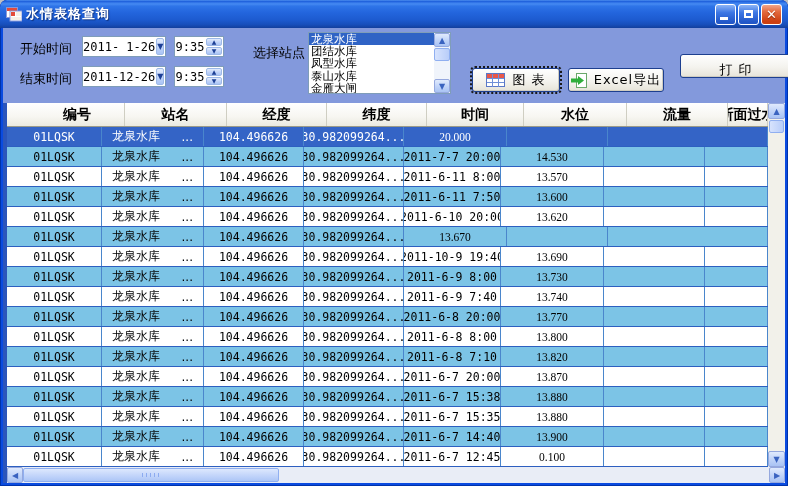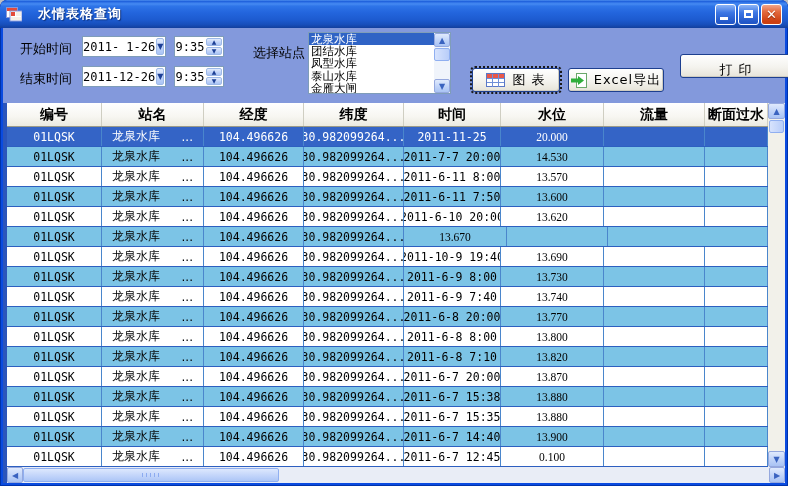--- a/index.html
+++ b/index.html
@@ -7,21 +7,21 @@
   body { font-family:"DejaVu Sans", sans-serif; }
 
   .window{ position:relative; width:788px; height:486px; background:#0a4be0;
     border-radius:7px 7px 0 0; overflow:hidden;
     box-shadow: inset 0 0 0 1px #0033aa; }
 
   
   .titlebar{ position:absolute; left:0; top:0; right:0; height:28px;
     background:linear-gradient(180deg,#5a9cf5 0%,#1b5cd9 4%,#2e71e6 8%,#468af2 14%,#2e74e8 22%,#2365dd 45%,#1d5bd0 70%,#174eba 88%,#123f9c 100%);
     border-radius:7px 7px 0 0; display:flex; align-items:center; padding:0 6px; }
-  .title-text{ color:#fff; font-weight:bold; font-size:13px; margin-left:16px;
+  .title-text{ color:#fff; font-weight:bold; font-size:13px; margin-left:4px;
     text-shadow:1px 1px 1px #10337e; letter-spacing:1px; }
   .tb-btns{ margin-left:auto; display:flex; gap:2px; }
   .tb-btn{ width:21px; height:21px; border-radius:3px; border:1px solid #fff;
     background:linear-gradient(180deg,#8cb4f6 0%,#3d77e4 40%,#2257c8 90%);
     display:flex; align-items:center; justify-content:center; position:relative; }
   .tb-btn.close{ background:linear-gradient(180deg,#f2a489 0%,#e36b3f 35%,#cc4012 85%); border-color:#fff; }
   .glyph-min{ position:absolute; left:4px; bottom:4px; width:8px; height:3px; background:#fff; }
   .glyph-max{ width:9px; height:8px; border:2px solid #fff; border-top-width:3px; }
   .glyph-close{ color:#fff; font-size:13px; font-weight:bold; line-height:1; text-shadow:0 1px 1px #8a2300; }
   .app-icon{ width:16px; height:15px; }
@@ -63,21 +63,21 @@
     display:flex; align-items:center; justify-content:center; gap:7px;
     font-size:13px; color:#000; box-shadow:inset -1px -1px 0 #cfccc0; }
   .btn.focused{ outline:2px dotted #1a1a1a; outline-offset:0; }
   .btn-label{ letter-spacing:1px; white-space:pre; }
 
   
   .grid{ position:absolute; left:0; right:0; top:75px; bottom:0; background:#fff;
     border-left:4px solid #2b55bb; }
   .thead{ position:absolute; left:0; right:17px; top:0; height:24px; display:flex;
     background:linear-gradient(180deg,#ffffff 0%,#f7f6f1 60%,#ebeae0 100%);
-    border-bottom:1px solid #9a9a89; }
+    border-bottom:1px solid #9a9a89;padding-left:23px; }
   .th{ font-size:14px; font-weight:bold; color:#000; display:flex; align-items:center;
     justify-content:center; border-right:1px solid #cfcec2; overflow:hidden; white-space:nowrap; }
   .tbody{ position:absolute; left:0; right:17px; top:24px; height:340px; overflow:hidden; background:#fff; }
   .trow{ display:flex; height:20px; border-bottom:1px solid #2d5fc0; background:#fff; }
   .trow.alt{ background:#7cc4e6; }
   .trow.sel{ background:#3464c6; color:#fff; }
   .cell{ font-family:"DejaVu Sans Mono", monospace; font-size:11.5px; color:inherit;
     display:flex; align-items:center; justify-content:center;
     border-right:1px solid #4a86cc; overflow:hidden; white-space:nowrap; }
   .trow:not(.sel) .cell{ color:#000; }
@@ -219,21 +219,20 @@
 
       <div class="tbody">
           <div class="trow sel">
             <div class="cell c0">01LQSK</div>
             <div class="cell c1 namecell">
               <span>龙泉水库</span>
               <span>...</span>
             </div>
             <div class="cell c2">104.496626</div>
             <div class="cell c3">30.982099264...</div>
-            <div class="cell c4">2011-11-25</div>
             <div class="cell c5">20.000</div>
             <div class="cell c6"></div>
             <div class="cell c7"></div>
           </div>
           <div class="trow alt">
             <div class="cell c0">01LQSK</div>
             <div class="cell c1 namecell">
               <span>龙泉水库</span>
               <span>...</span>
             </div>

